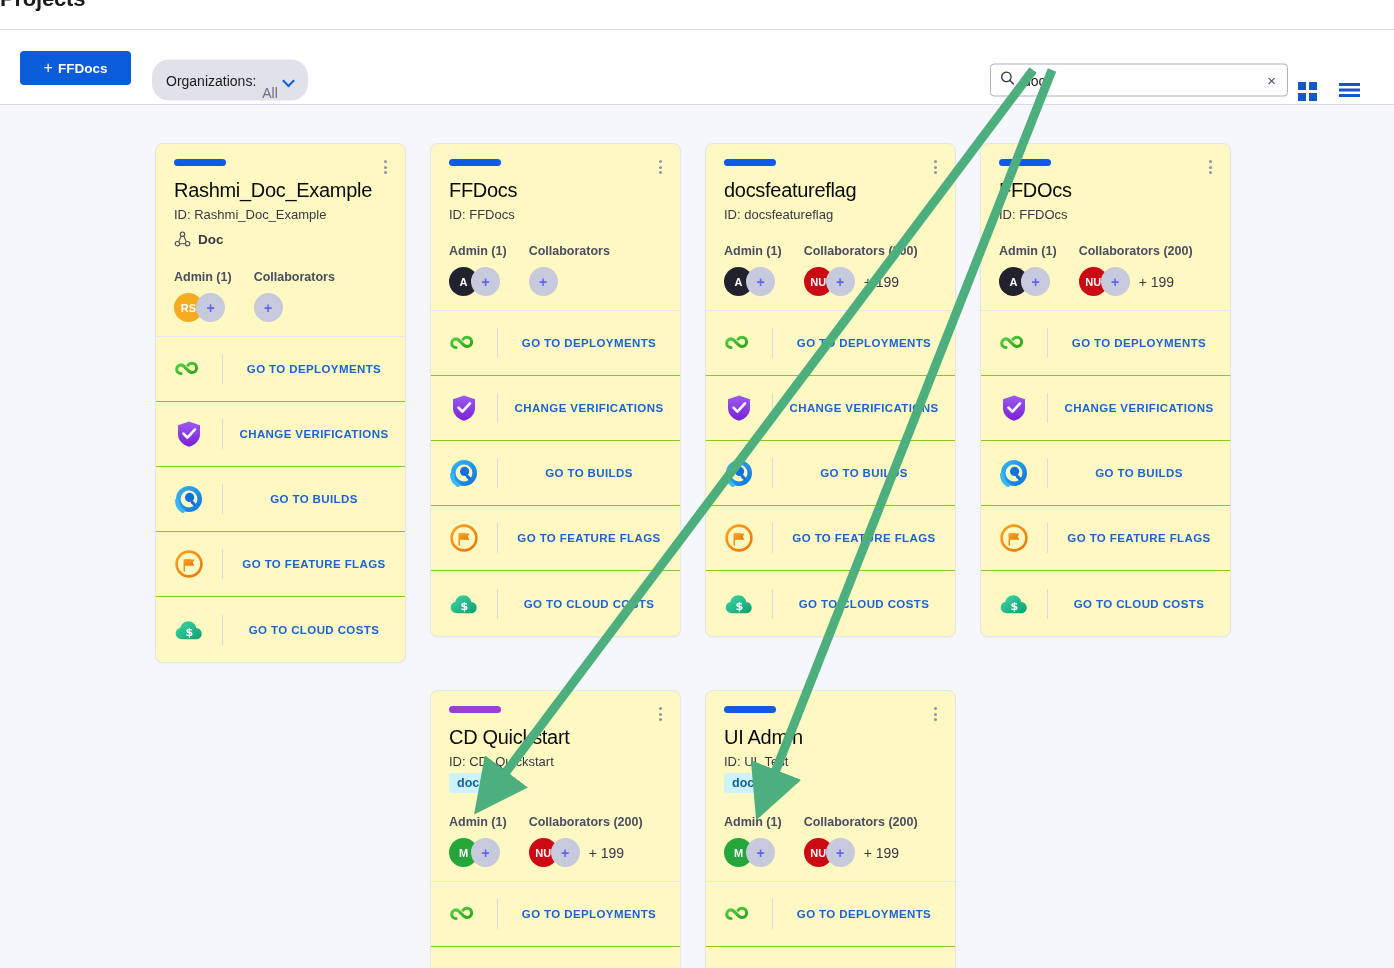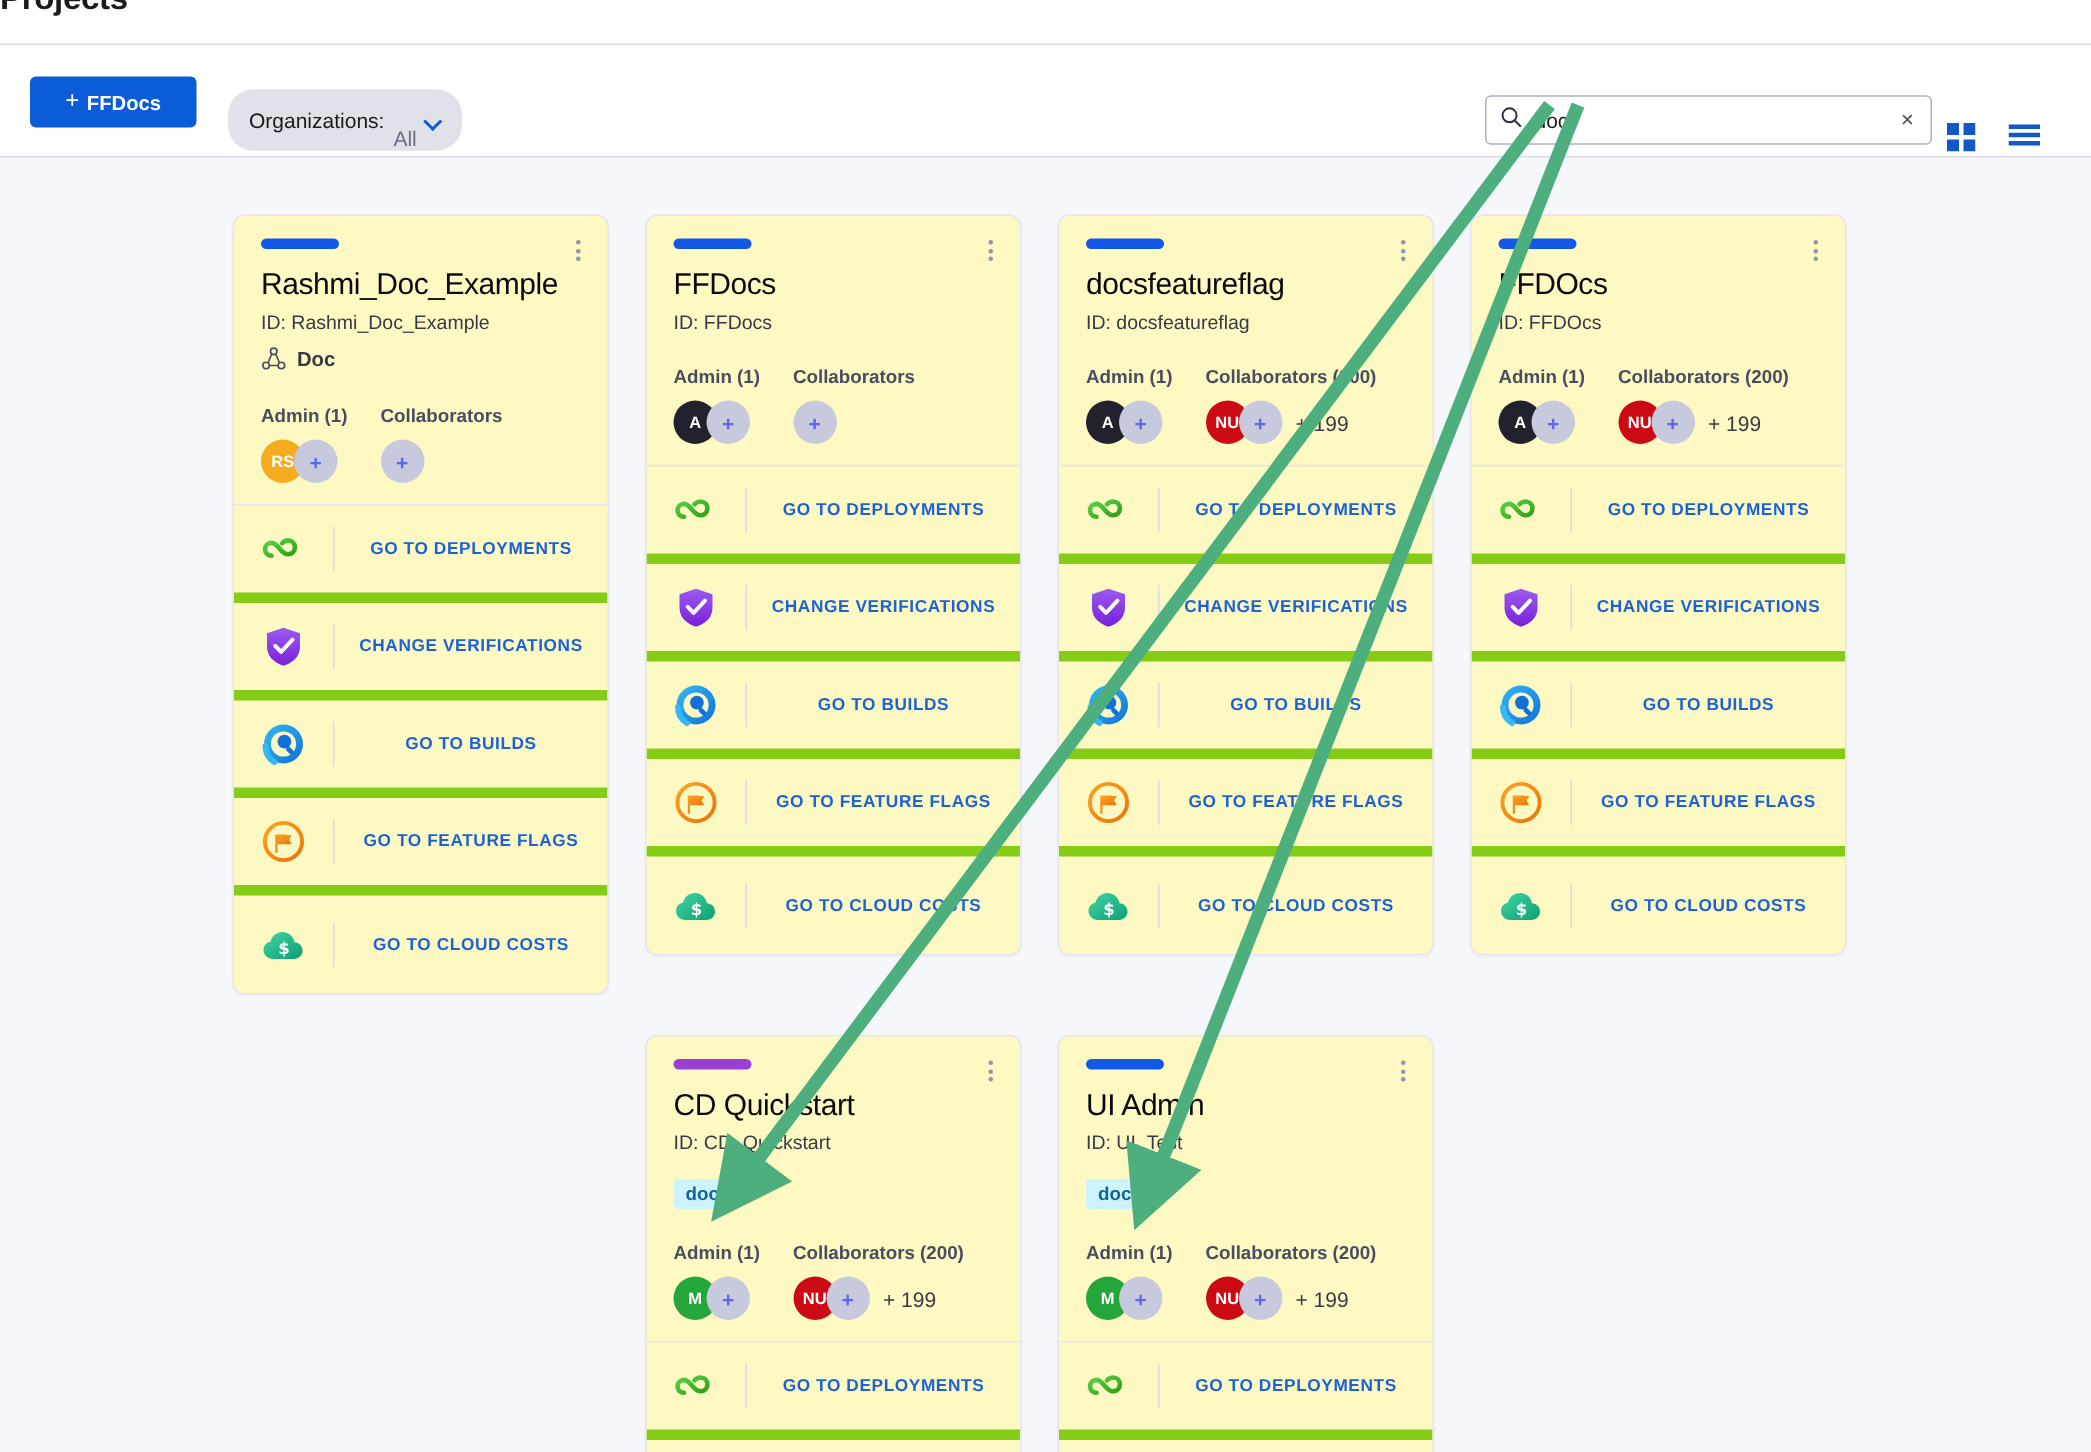--- a/index.html
+++ b/index.html
@@ -97,21 +97,21 @@
   }
   .kebab i { display: block; width: 3px; height: 3px; border-radius: 50%; background: #9295ab; }
 
   .card-title {
     margin-top: 13px; font-size: 20px; font-weight: 400;
     color: #0b0b0d; letter-spacing: -0.3px; line-height: 1.15;
   }
   .card-id { margin-top: 5px; font-size: 13px; color: #383946; }
   .org-line { margin-top: 9px; display: flex; align-items: center; gap: 7px; font-size: 13.5px; font-weight: 600; color: #383946; }
   .tag {
-    display: inline-block; margin-top: 17px;
+    display: inline-block; margin-top: 4px;
     background: #cdf4fe; color: #12639a;
     font-size: 12.5px; font-weight: 700;
     padding: 3px 8px; border-radius: 3px;
   }
 
   .people { margin-top: 22px; display: flex; gap: 22px; }
   .people-col { display: flex; flex-direction: column; }
   .people-label { font-size: 12.5px; font-weight: 600; color: #4a4c5f; margin-bottom: 9px; white-space: nowrap; }
   .avatars { display: flex; align-items: center; }
   .av {
@@ -124,21 +124,21 @@
     background: #c7c9dd; color: #5c66f0; font-size: 14px; font-weight: 600;
     display: flex; align-items: center; justify-content: center;
     margin-left: -7px; flex: 0 0 auto; cursor: pointer;
   }
   .av-add.solo { margin-left: 0; }
   .plus-more { font-size: 14px; color: #383946; margin-left: 9px; white-space: nowrap; }
 
   .card-actions { border-top: 1px solid #e4e5ef; }
   .action-row {
     display: flex; align-items: center; height: 65px;
-    border-bottom: 7px solid #84cc16; cursor: pointer;
+    border-bottom: 1px solid #84cc16; cursor: pointer;
   }
   .action-row:last-child { border-bottom: none; }
   .action-icon { width: 66px; display: flex; justify-content: center; align-items: center; }
   .action-sep { width: 1px; height: 30px; background: #d9dae5; }
   .action-label {
     flex: 1 1 auto; text-align: center;
     font-size: 11.5px; font-weight: 600; letter-spacing: 0.4px;
     color: #1b62d6;
   }
 

